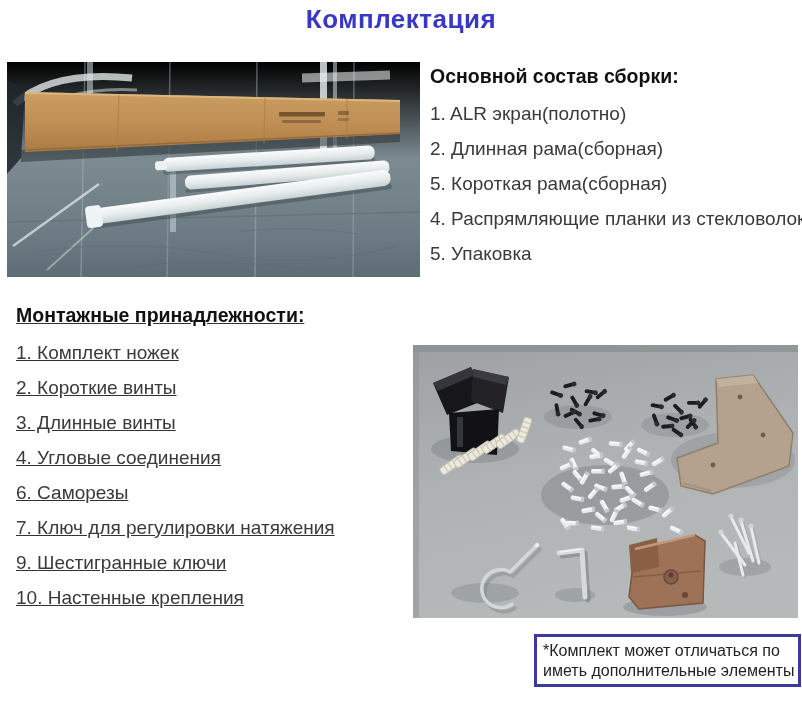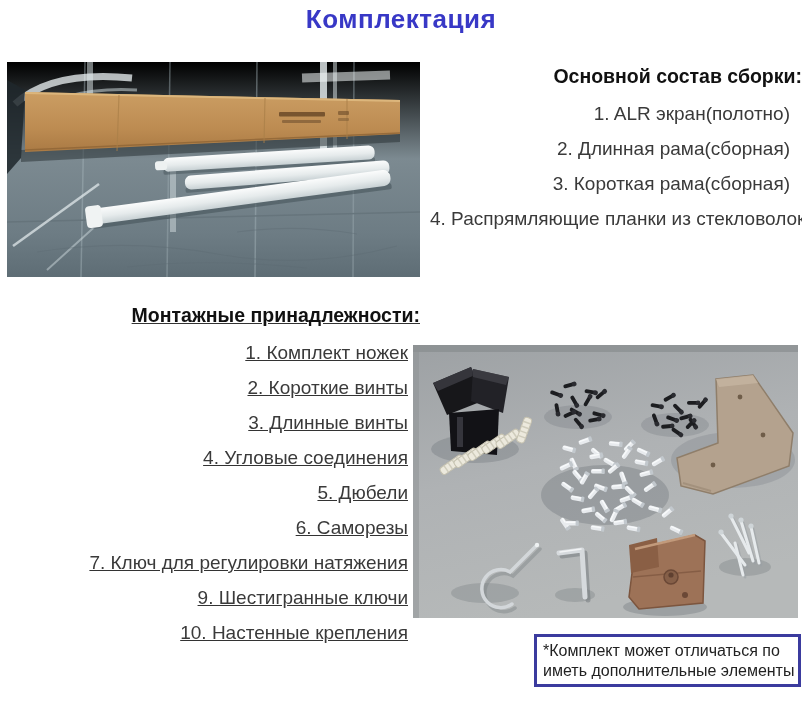--- a/index.html
+++ b/index.html
@@ -9,21 +9,21 @@
   }
   .title{
     position:absolute;top:4px;left:0;width:100%;margin:0;
     text-align:center;font-size:26px;font-weight:bold;
     color:var(--title,#3838c6);letter-spacing:.5px;
   }
   .photo{position:absolute;overflow:hidden;background:#8a969c;}
   .photo svg{display:block;}
   .photo-package{left:7px;top:62px;width:413px;height:215px;}
   .photo-hardware{left:413px;top:345px;width:385px;height:273px;}
-  .list{position:absolute;color:#333;text-align:right;}
+  .list{position:absolute;color:#333;}
   .list .heading{font-size:19.5px;font-weight:bold;color:#111;line-height:24px;margin:0 0 15px 0;white-space:nowrap;}
   .list .item{font-size:19px;line-height:22px;margin:0 12px 13px 0;white-space:nowrap;color:#3a3a3a;}
   .list-assembly{left:430px;top:64px;width:372px;}
   .list-mounting{left:16px;top:303px;width:404px;text-decoration:underline;}
   .note{
     position:absolute;left:534px;top:634px;width:249px;
     border:3px solid var(--note_border,#3b3b9e);
     padding:4px 6px;background:#fff;color:#222;
     font-size:16px;line-height:19.5px;
   }
@@ -117,31 +117,31 @@
         <rect x="-5" y="-11" width="16" height="22" rx="4" fill="#f0f3f3"></rect>
       </g>
     </g>
   </svg>
 </div>
 
 <div class="list list-assembly">
   <div class="heading">Основной состав сборки:</div>
   <div class="item">1. ALR экран(полотно)</div>
   <div class="item">2. Длинная рама(сборная)</div>
-  <div class="item">3. Короткая рама(сборная)</div>
+  <div class="item">5. Короткая рама(сборная)</div>
   <div class="item">4. Распрямляющие планки из стекловолокна</div>
+  <div class="item">5. Упаковка</div>
 </div>
 
 <div class="list list-mounting">
   <div class="heading">Монтажные принадлежности:</div>
   <div class="item">1. Комплект ножек</div>
   <div class="item">2. Короткие винты</div>
   <div class="item">3. Длинные винты</div>
   <div class="item">4. Угловые соединения</div>
-  <div class="item">5. Дюбели</div>
   <div class="item">6. Саморезы</div>
   <div class="item">7. Ключ для регулировки натяжения</div>
   <div class="item">9. Шестигранные ключи</div>
   <div class="item">10. Настенные крепления</div>
 </div>
 
 <div class="photo photo-hardware">
   <svg width="385" height="273" viewBox="0 0 385 273">
     <defs>
       <linearGradient id="hbg" x1="0" y1="0" x2="0.3" y2="1">

